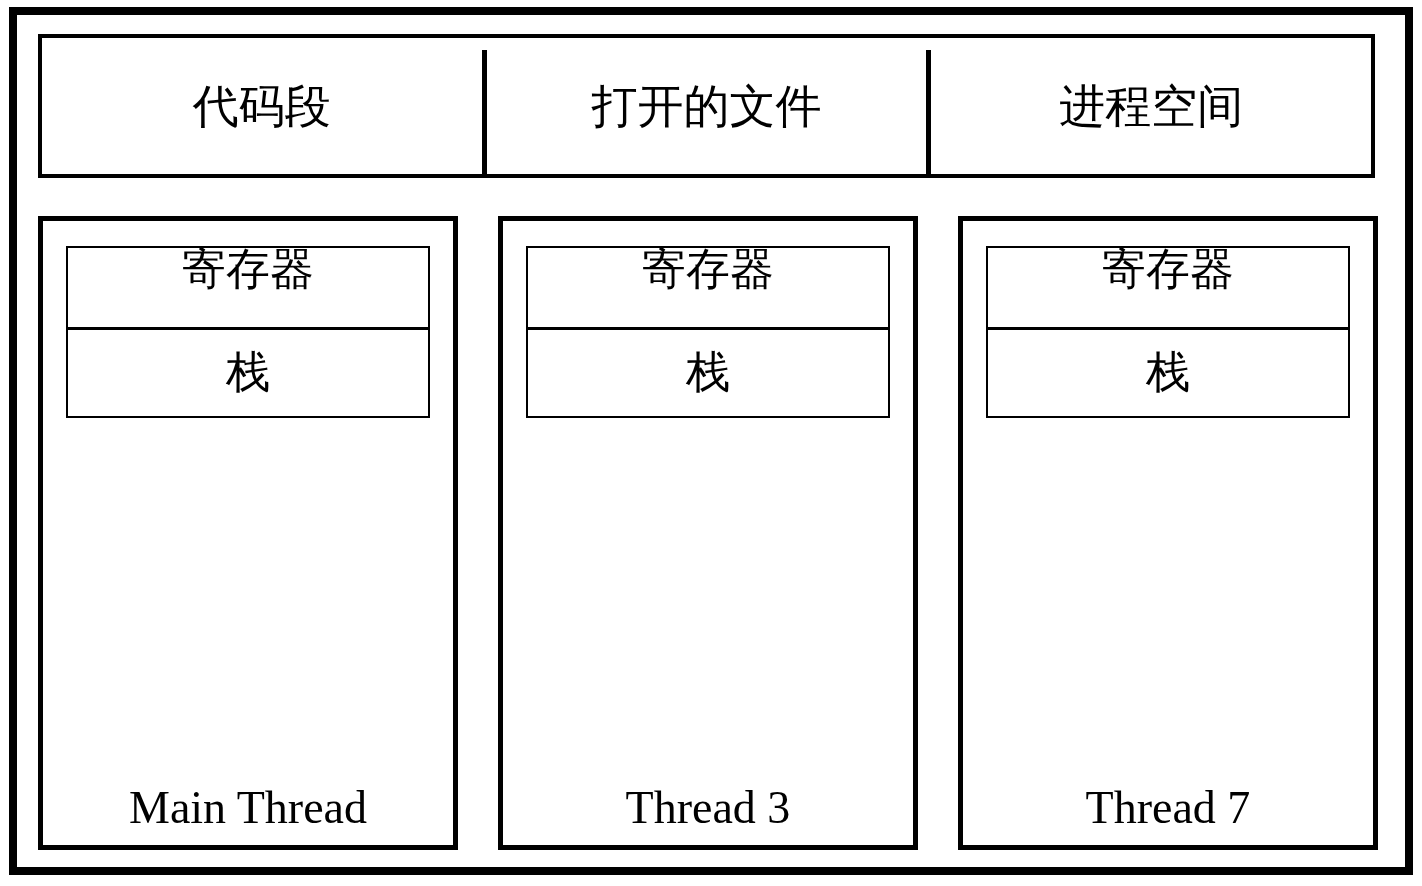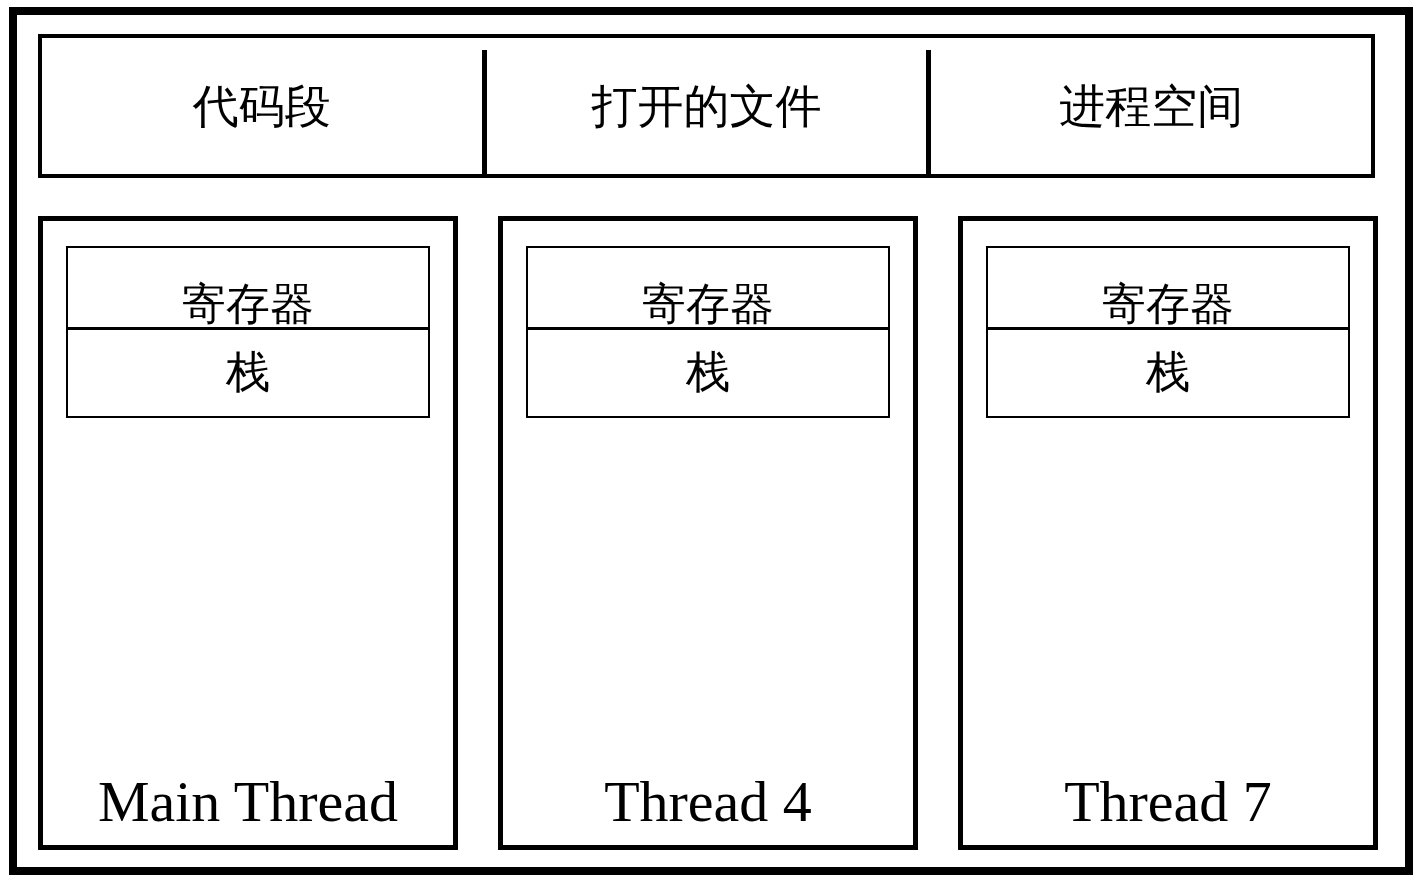--- a/index.html
+++ b/index.html
@@ -81,42 +81,42 @@
     margin: 25px auto 0;
     width: 364px;
     border: 2px solid #000000;
     box-sizing: border-box;
   }
   .context-registers {
     height: 82px;
     border-bottom: 3px solid #000000;
     box-sizing: border-box;
     display: flex;
-    align-items: flex-end;
+    align-items: flex-start;
     justify-content: center;
   }
   .context-stack {
     height: 86px;
     box-sizing: border-box;
     display: flex;
     align-items: center;
     justify-content: center;
   }
   .context-label {
     font-size: 44px;
     line-height: 1;
     white-space: nowrap;
   }
   .thread-name {
     position: absolute;
     left: 0;
     bottom: 14px;
     width: 100%;
     text-align: center;
-    font-size: 58px;
+    font-size: 46px;
     line-height: 1;
     white-space: nowrap;
   }
 </style>
 </head>
 <body>
 
 <div id="canvas">
   <div id="process-frame">
 
@@ -148,21 +148,21 @@
 
       <div class="thread-box">
         <div class="thread-context">
           <div class="context-registers">
             <span class="context-label">寄存器</span>
           </div>
           <div class="context-stack">
             <span class="context-label">栈</span>
           </div>
         </div>
-        <div class="thread-name">Thread 4</div>
+        <div class="thread-name">Thread 3</div>
       </div>
 
       <div class="thread-box">
         <div class="thread-context">
           <div class="context-registers">
             <span class="context-label">寄存器</span>
           </div>
           <div class="context-stack">
             <span class="context-label">栈</span>
           </div>

